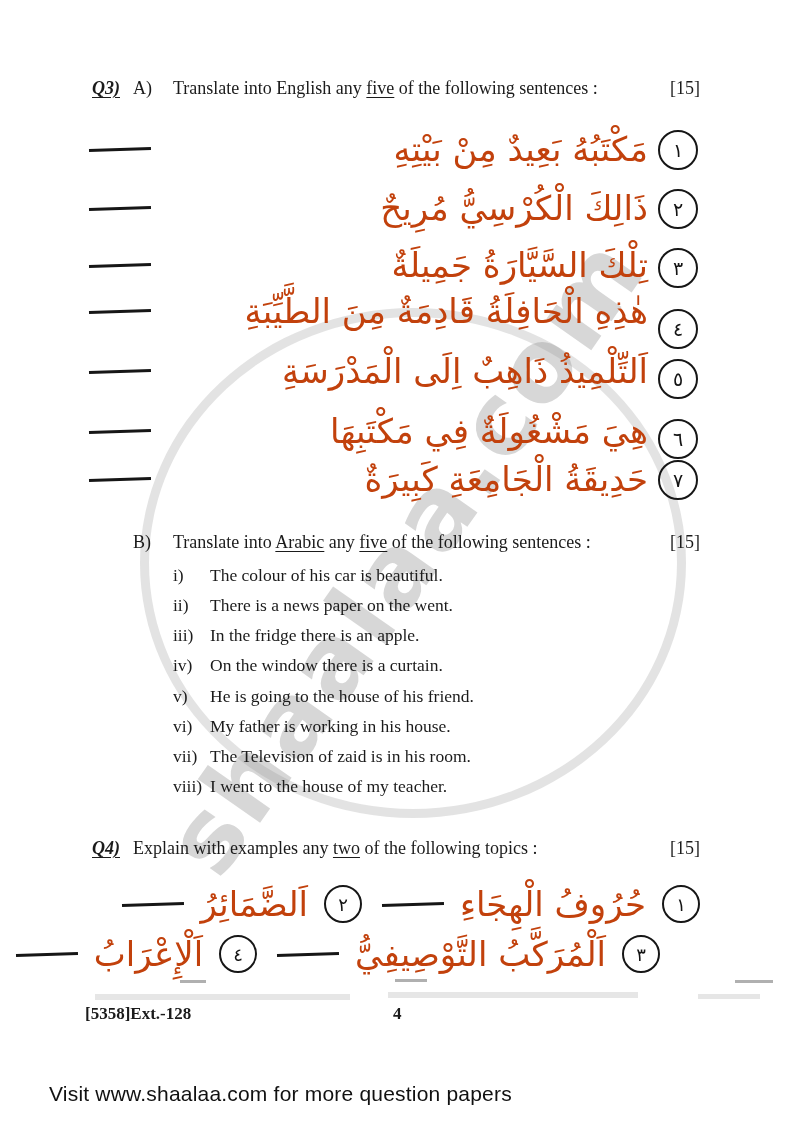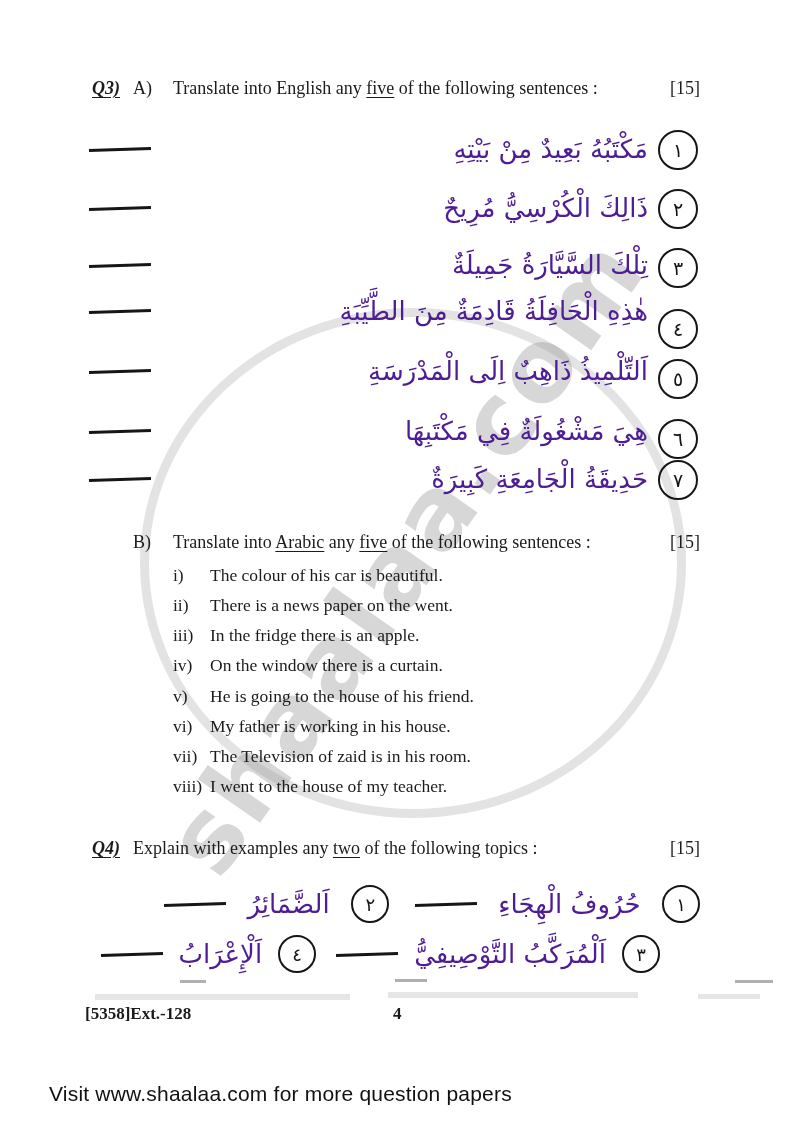--- a/index.html
+++ b/index.html
@@ -35,21 +35,21 @@
   .marks{position:absolute;right:100px;font-weight:normal;}
   .u{text-decoration:underline;text-underline-offset:3px;}
   
   .ar-row{
     position:absolute;left:85px;right:152px;height:46px;
     display:flex;flex-direction:row;justify-content:space-between;align-items:center;
     direction:rtl;z-index:2;
   }
   .ar-text{
     font-family:"DejaVu Sans", sans-serif;
-    font-size:26px;line-height:46px;color:#4c1d95;
+    font-size:34px;line-height:46px;color:#c2410c;
     white-space:nowrap;
   }
   .dash{
     width:62px;height:0;border-top:3px solid #161616;
     transform:rotate(-2deg);flex:none;margin-left:4px;
   }
   .circle{
     position:absolute;right:102px;width:36px;height:36px;
     border:2.5px solid #161616;border-radius:50%;
     display:flex;align-items:center;justify-content:center;

